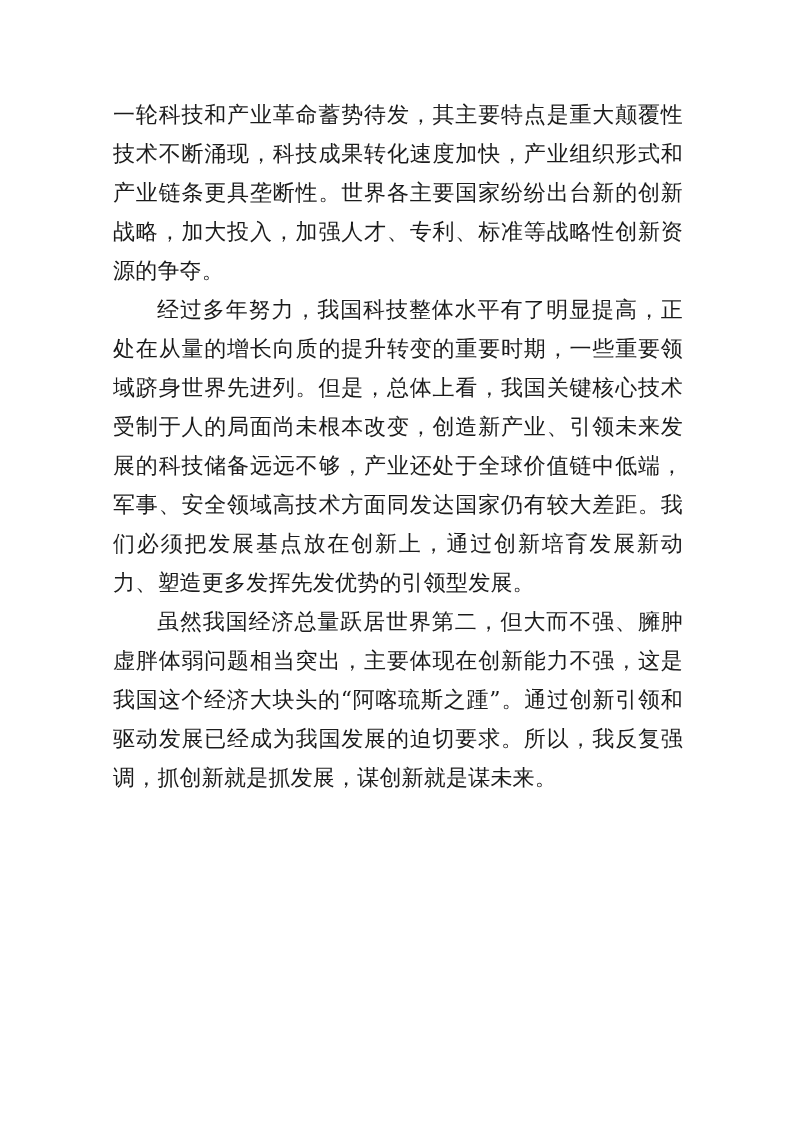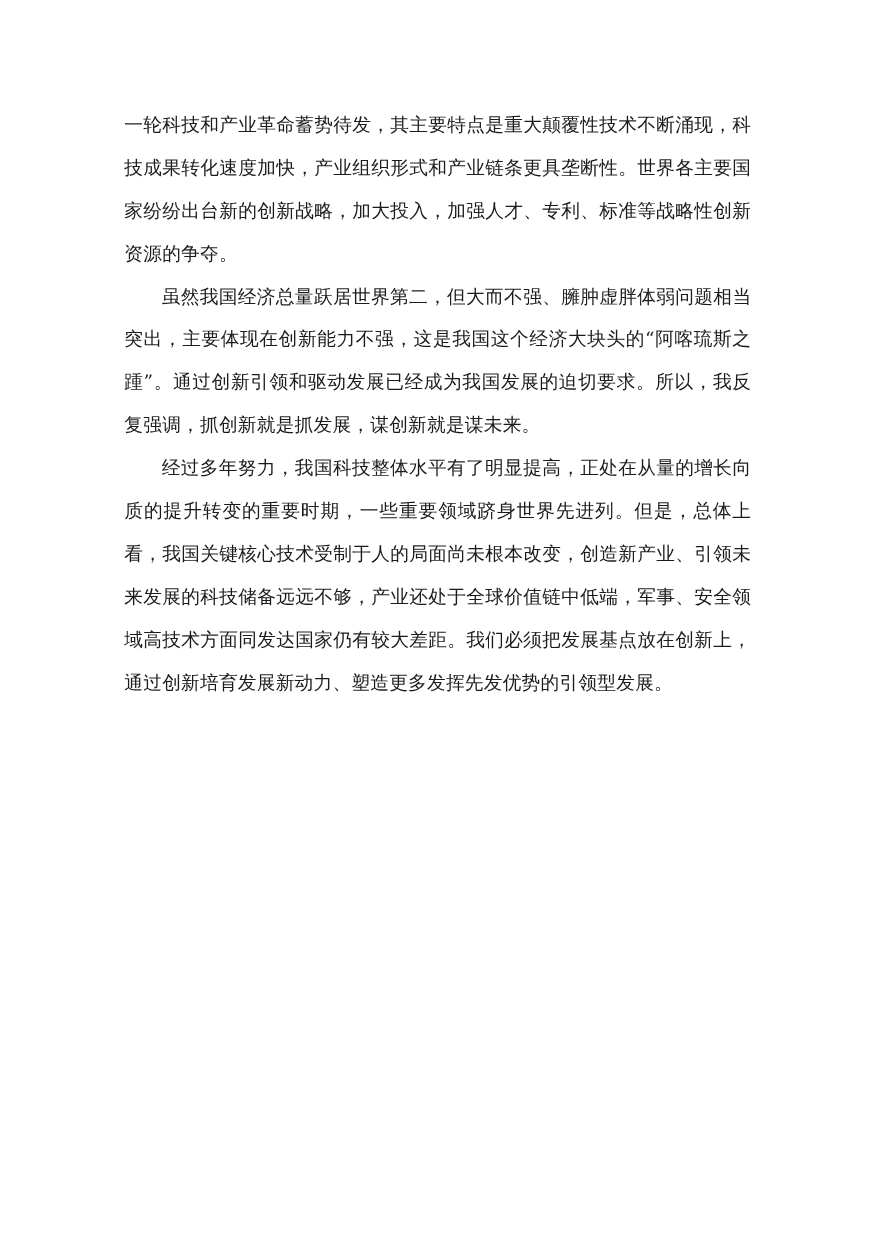--- a/index.html
+++ b/index.html
@@ -17,35 +17,35 @@
     overflow: hidden;
   }
   .content {
     position: absolute;
     left: 113px;
     top: 95px;
     width: 570px;
   }
   .para {
     font-family: "DejaVu Serif", "Liberation Serif", serif;
-    font-size: 17px;
+    font-size: 22px;
     line-height: 39px;
     color: #1b1b1b;
     text-align: justify;
     text-justify: inter-ideograph;
     margin: 0;
     letter-spacing: 0.2px;
     font-weight: 500;
   }
   .para.indent {
     text-indent: 2em;
   }
 </style>
 </head>
 <body>
 
 <div class="page">
   <div class="content">
     <p class="para">一轮科技和产业革命蓄势待发，其主要特点是重大颠覆性技术不断涌现，科技成果转化速度加快，产业组织形式和产业链条更具垄断性。世界各主要国家纷纷出台新的创新战略，加大投入，加强人才、专利、标准等战略性创新资源的争夺。</p>
+    <p class="para indent">经过多年努力，我国科技整体水平有了明显提高，正处在从量的增长向质的提升转变的重要时期，一些重要领域跻身世界先进列。但是，总体上看，我国关键核心技术受制于人的局面尚未根本改变，创造新产业、引领未来发展的科技储备远远不够，产业还处于全球价值链中低端，军事、安全领域高技术方面同发达国家仍有较大差距。我们必须把发展基点放在创新上，通过创新培育发展新动力、塑造更多发挥先发优势的引领型发展。</p>
     <p class="para indent">虽然我国经济总量跃居世界第二，但大而不强、臃肿虚胖体弱问题相当突出，主要体现在创新能力不强，这是我国这个经济大块头的“阿喀琉斯之踵”。通过创新引领和驱动发展已经成为我国发展的迫切要求。所以，我反复强调，抓创新就是抓发展，谋创新就是谋未来。</p>
-    <p class="para indent">经过多年努力，我国科技整体水平有了明显提高，正处在从量的增长向质的提升转变的重要时期，一些重要领域跻身世界先进列。但是，总体上看，我国关键核心技术受制于人的局面尚未根本改变，创造新产业、引领未来发展的科技储备远远不够，产业还处于全球价值链中低端，军事、安全领域高技术方面同发达国家仍有较大差距。我们必须把发展基点放在创新上，通过创新培育发展新动力、塑造更多发挥先发优势的引领型发展。</p>
   </div>
 </div>
 
 </body></html>

